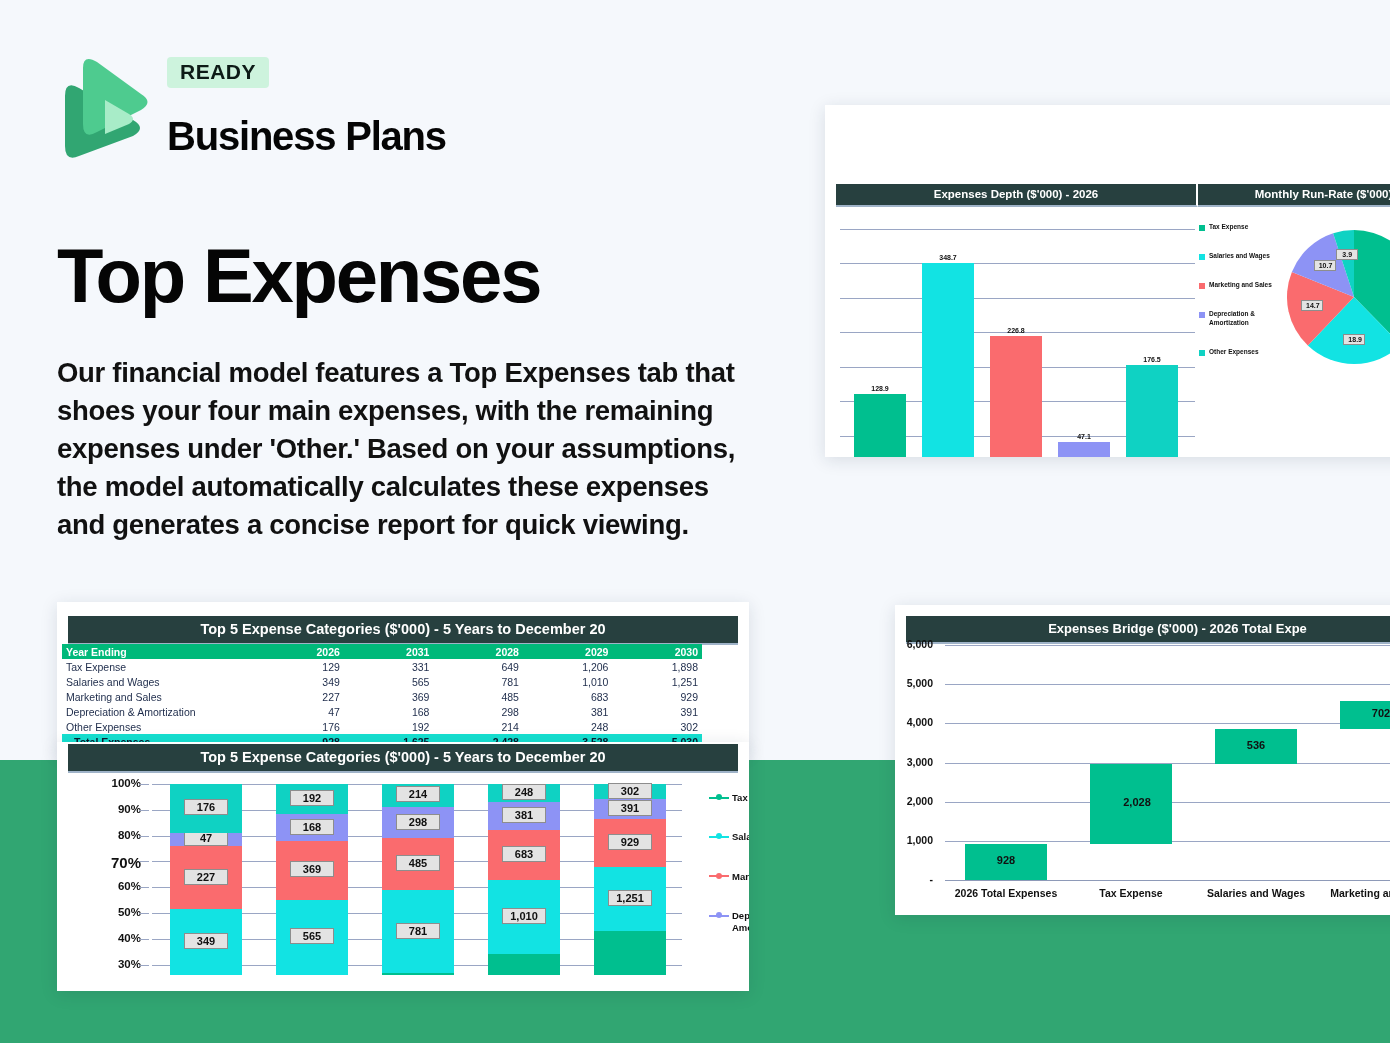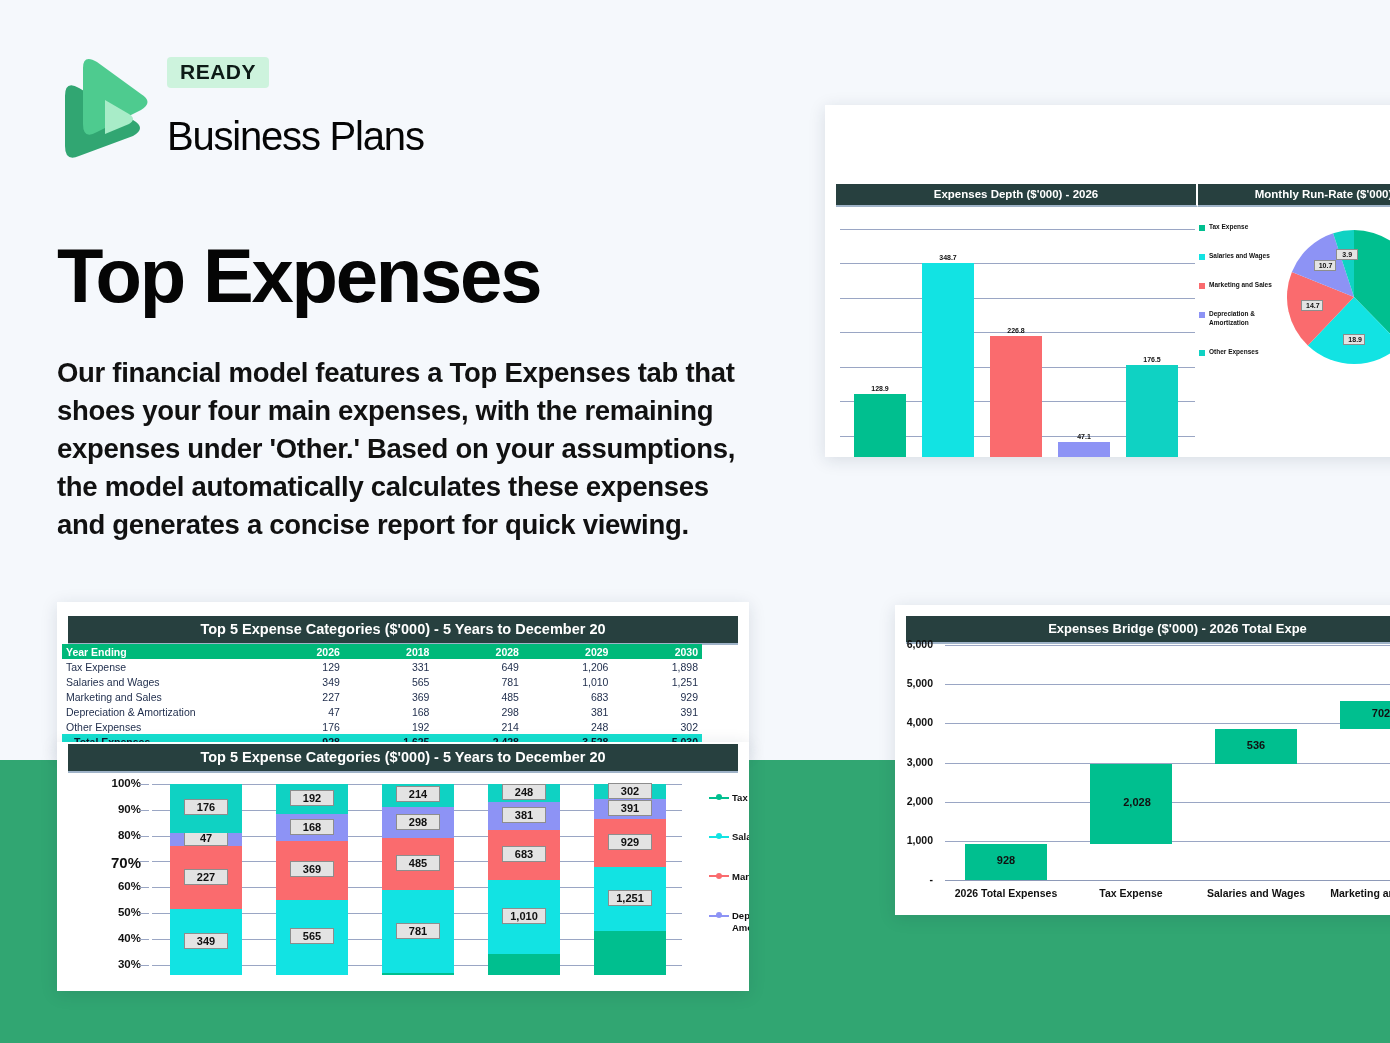--- a/index.html
+++ b/index.html
@@ -25,21 +25,21 @@
     align-self: flex-start;
     background: #cdf3dd;
     color: #0d1b17;
     font-size: 21px;
     font-weight: bold;
     letter-spacing: .5px;
     padding: 3px 13px 4px;
     border-radius: 4px;
   }
   #brand-name {
-    font-size: 40px; font-weight: normal; letter-spacing: -1.2px; color: #050505; margin-top: 23px;
+    font-size: 40px; font-weight: bold; letter-spacing: -1.2px; color: #050505; margin-top: 23px;
   }
   #page-title {
     font-size: 76px; font-weight: bold; letter-spacing: -2.2px;
     color: #050505; margin-top: 78px; line-height: 1;
   }
   #page-body {
     margin-top: 40px; font-size: 27.5px; font-weight: bold;
     line-height: 1.38; color: #111; letter-spacing: -.3px; max-width: 700px;
   }
   
@@ -188,21 +188,21 @@
 </div>
 
 <div class="panel" id="panel-b">
   <div class="xl-title" style="margin:14px 11px 0;">Top 5 Expense Categories ($'000) - 5 Years to December 20</div>
   <div id="tbl">
     <table>
       <thead>
           <tr>
             <th style="width: 200px;">Year Ending</th>
             <th>2026</th>
-            <th>2018</th>
+            <th>2031</th>
             <th>2028</th>
             <th>2029</th>
             <th>2030</th>
           </tr>
         </thead>
       <tbody>
           <tr>
             <td>Tax Expense</td>
             <td>129</td>
             <td>331</td>

